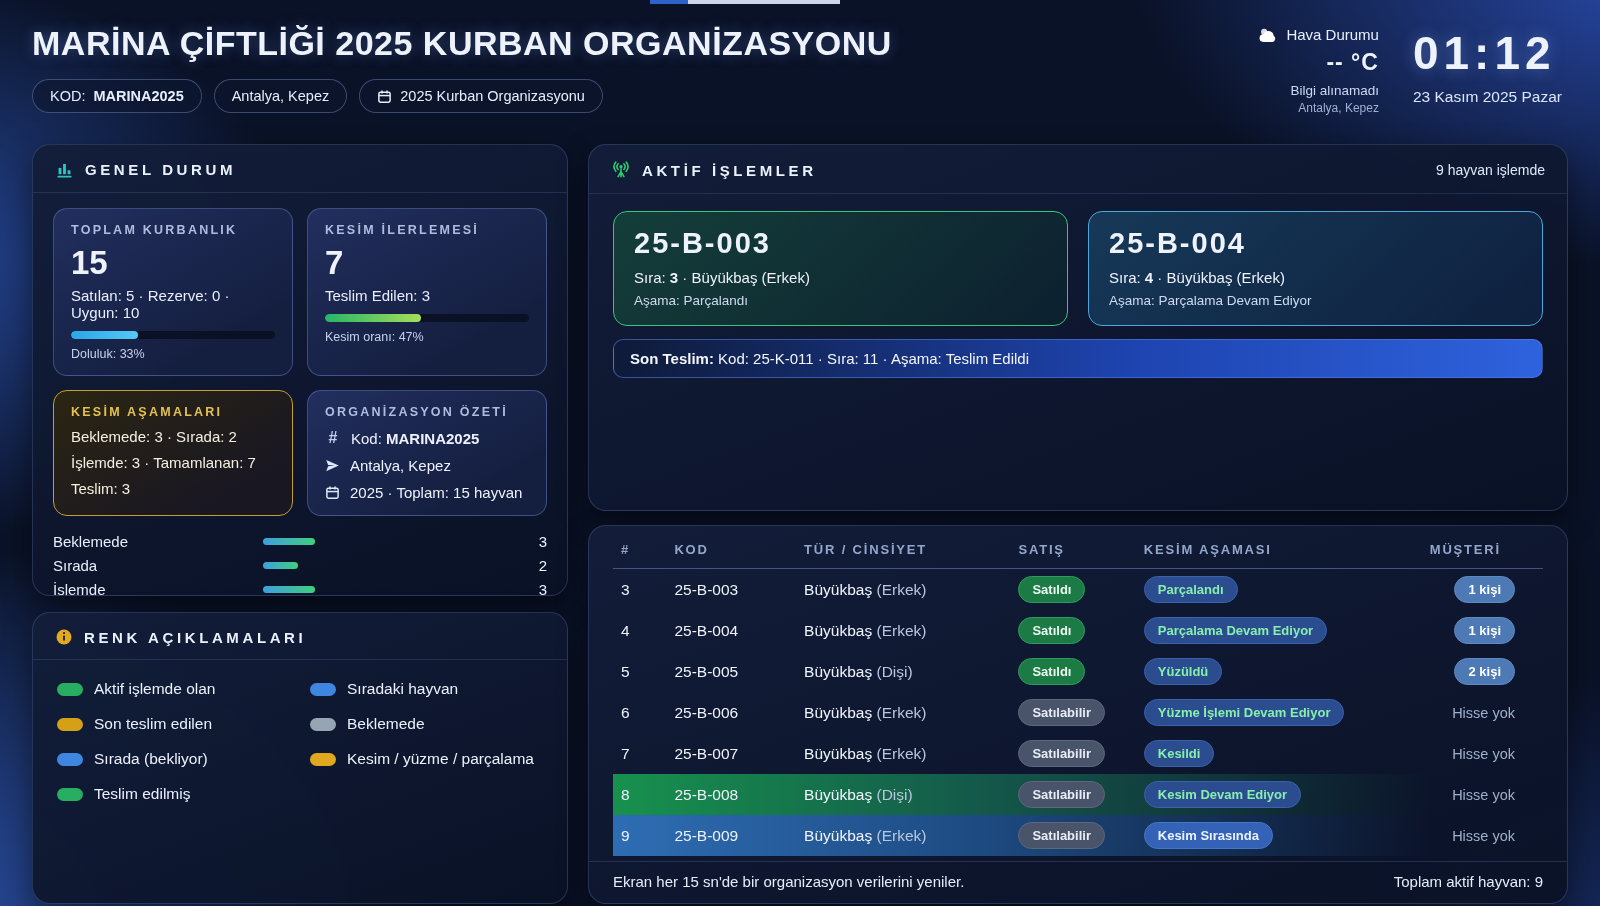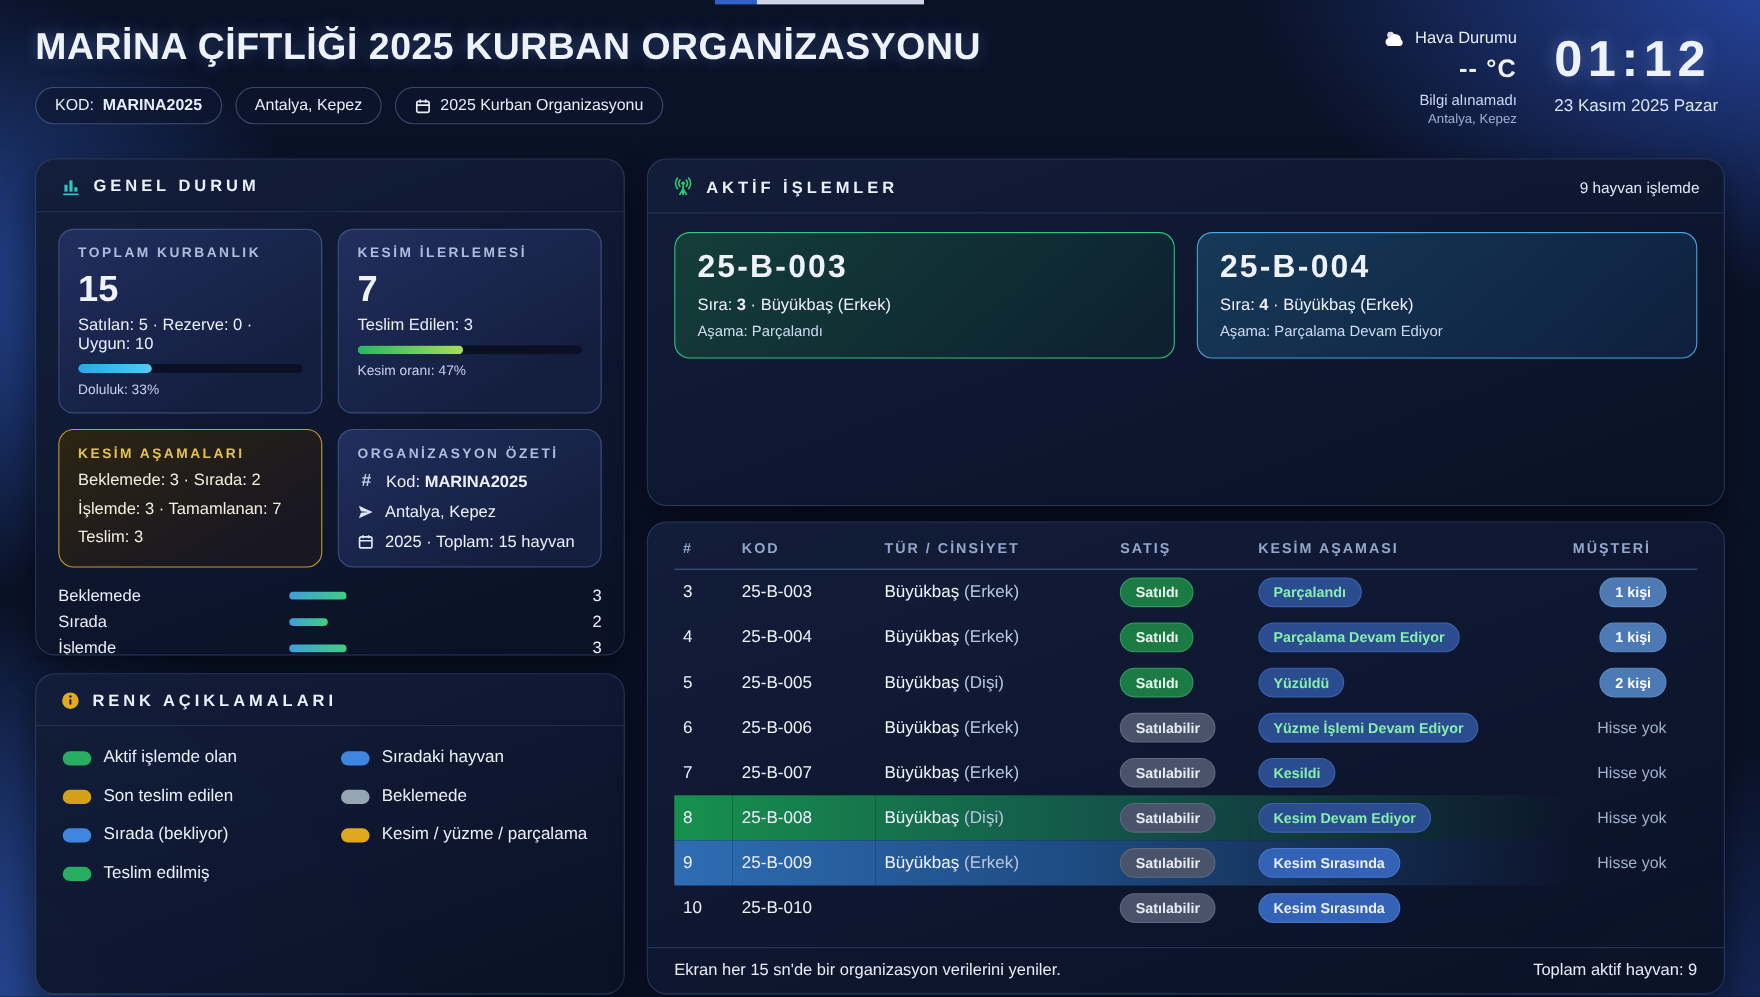--- a/index.html
+++ b/index.html
@@ -75,21 +75,21 @@
   .stat-value { margin-left:auto; font-size:15px; color:#eef2fb; }
 
   
   .panel-legend { flex:1; }
   .legend-grid { display:flex; padding:20px 24px; gap:20px; }
   .legend-col { flex:1; display:flex; flex-direction:column; gap:17px; }
   .legend-item { display:flex; align-items:center; gap:11px; font-size:15.5px; color:#eaf0fc; }
   .swatch { width:26px; height:13px; border-radius:7px; flex:0 0 auto; }
 
   
-  .panel-active { height:316px; }
+  .panel-active { height:367px; }
   .panel-active .panel-body { padding:17px 24px; }
   .live-grid { display:grid; grid-template-columns:1fr 1fr; gap:20px; }
   .live-card { border-radius:14px; padding:15px 20px 17px; }
   .live-card--green { background:linear-gradient(135deg, rgba(23,96,60,.50), rgba(10,42,46,.45)); border:1px solid #35c57c; }
   .live-card--blue { background:linear-gradient(135deg, rgba(30,88,126,.50), rgba(16,46,84,.45)); border:1px solid #49a8dc; }
   .live-code { font-size:29px; font-weight:800; letter-spacing:2px; }
   .live-line { font-size:15px; margin-top:9px; }
   .live-stage { font-size:13.5px; color:#cfdaf0; margin-top:7px; }
   .info-row { margin-top:13px; border-radius:10px; padding:10px 16px; font-size:15px; color:#f2f5fd;
     background:linear-gradient(90deg,#0e1a38 0%, #1d43ae 55%, #2f62de 100%); border:1px solid rgba(90,130,230,.55); }
@@ -339,20 +339,21 @@
             <div class="live-code">25-B-003</div>
             <div class="live-line"><span>Sıra: </span><strong>3</strong><span> · Büyükbaş (Erkek)</span></div>
             <div class="live-stage">Aşama: Parçalandı</div>
           </div>
           <div class="live-card live-card--blue">
             <div class="live-code">25-B-004</div>
             <div class="live-line"><span>Sıra: </span><strong>4</strong><span> · Büyükbaş (Erkek)</span></div>
             <div class="live-stage">Aşama: Parçalama Devam Ediyor</div>
           </div>
         </div>
+        <div class="info-row"><strong>Son Teslim:</strong><span> Kod: 25-K-011 · Sıra: 11 · Aşama: Teslim Edildi</span></div>
       </div>
     </section>
 
     <section class="panel panel-queue">
       <div class="table-clip">
         <table>
           <colgroup>
               <col style="width:54px">
               <col style="width:132px">
               <col style="width:218px">

